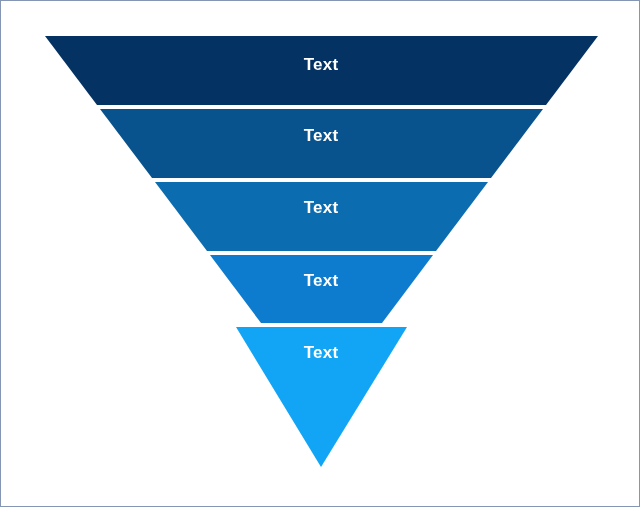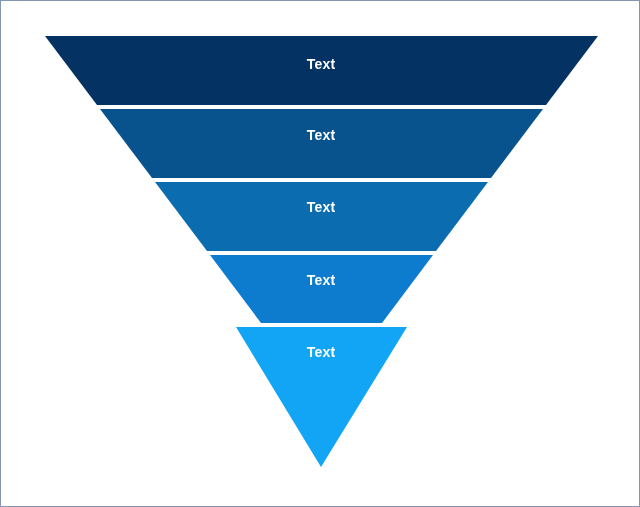--- a/index.html
+++ b/index.html
@@ -37,21 +37,21 @@
     width: 640px;
     height: 507px;
     display: block;
   }
   .seg-label {
     position: absolute;
     text-align: center;
     color: #ffffff;
     font-weight: bold;
     font-family: "Liberation Sans", sans-serif;
-    font-size: 14px;
+    font-size: 17px;
     letter-spacing: 0.2px;
     line-height: 1;
     white-space: nowrap;
     transform: translate(-50%, -50%);
     user-select: none;
   }
 </style>
 </head>
 <body>
 

